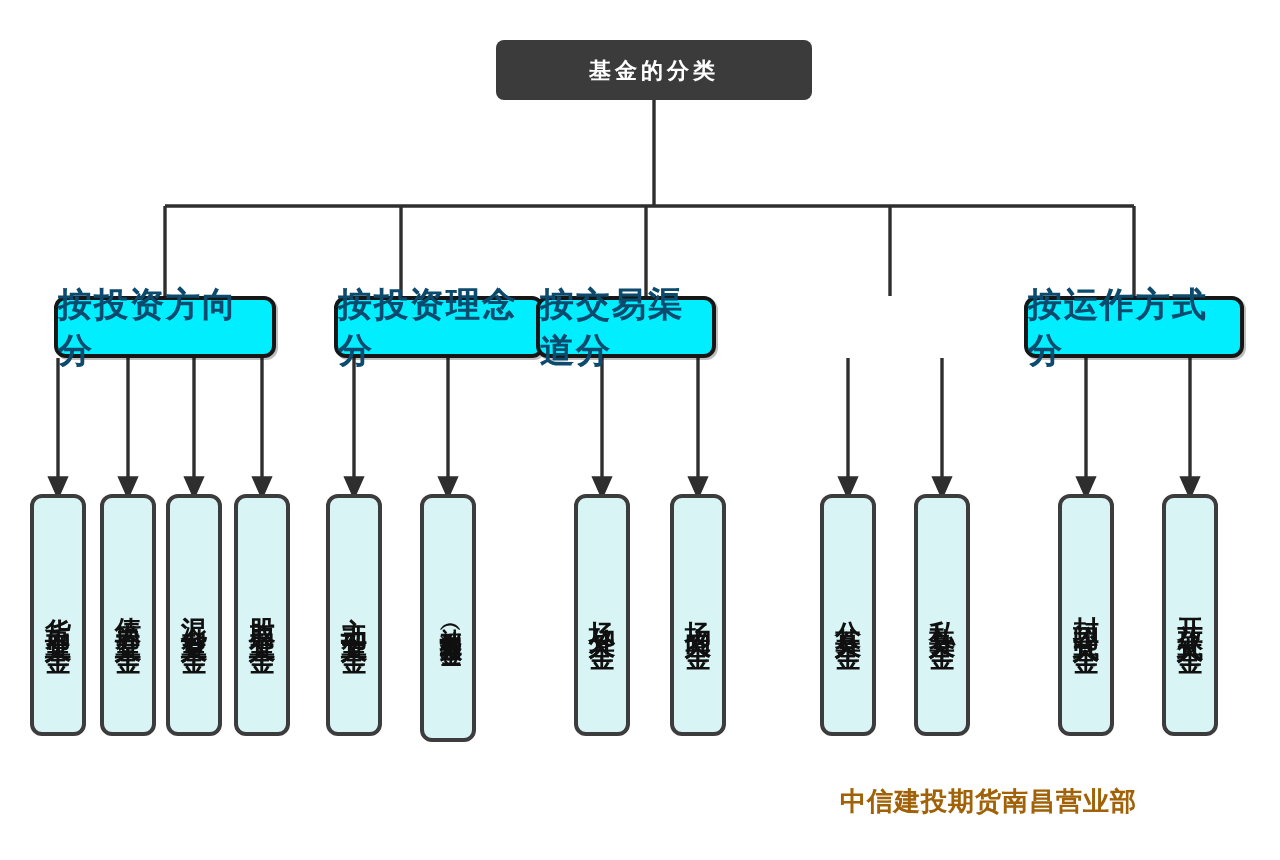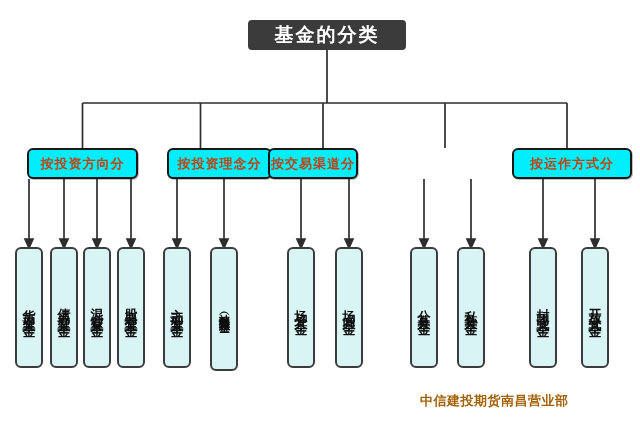--- a/index.html
+++ b/index.html
@@ -20,46 +20,46 @@
     left: 0; top: 0;
     width: 640px; height: 430px;
   }
   .root-box {
     position: absolute;
     left: 248px; top: 20px;
     width: 158px; height: 30px;
     background: #3b3b3b;
     color: #ffffff;
     font-weight: bold;
-    font-size: 19px;
+    font-size: 11px;
     letter-spacing: 2px;
     display: flex; align-items: center; justify-content: center;
     border-radius: 4px;
     box-sizing: border-box;
   }
   .cat {
     position: absolute;
     top: 148px;
     height: 31px;
     background: #00eeff;
     border: 2px solid #161616;
     border-radius: 6px;
-    color: #c2410c;
+    color: #0c4a6e;
     font-weight: bold;
-    font-size: 13px;
+    font-size: 17px;
     letter-spacing: 1px;
     display: flex; align-items: center; justify-content: center;
     box-sizing: border-box;
     box-shadow: 1px 1px 0 rgba(0,0,0,0.25);
   }
   .cat1 { left: 27px;  width: 111px; }
   .cat2 { left: 148px; width: 105px; margin-left: 19px; }
   .cat3 { left: 268px; width: 90px; }
   .cat4 { left: 390px; width: 110px; }
-  .cat5 { left: 512px; width: 120px; }
+  .cat5 { left: 512px; width: 110px; }
   .leaf {
     position: absolute;
     top: 247px;
     width: 28px;
     height: 121px;
     background: #d9f4f5;
     border: 2px solid #3c3c3c;
     border-radius: 6px;
     display: flex; align-items: center; justify-content: center;
     box-sizing: border-box;

